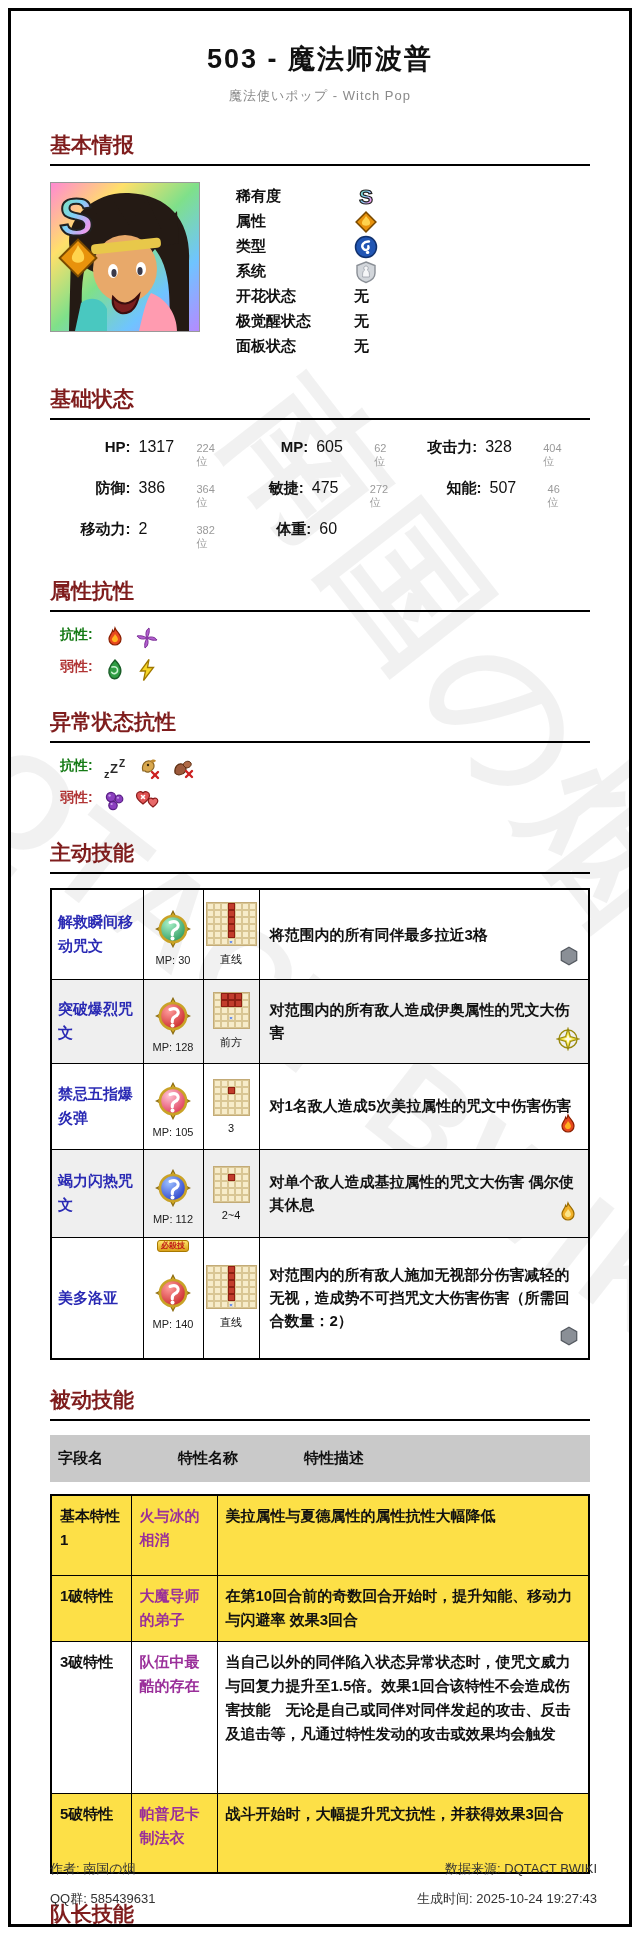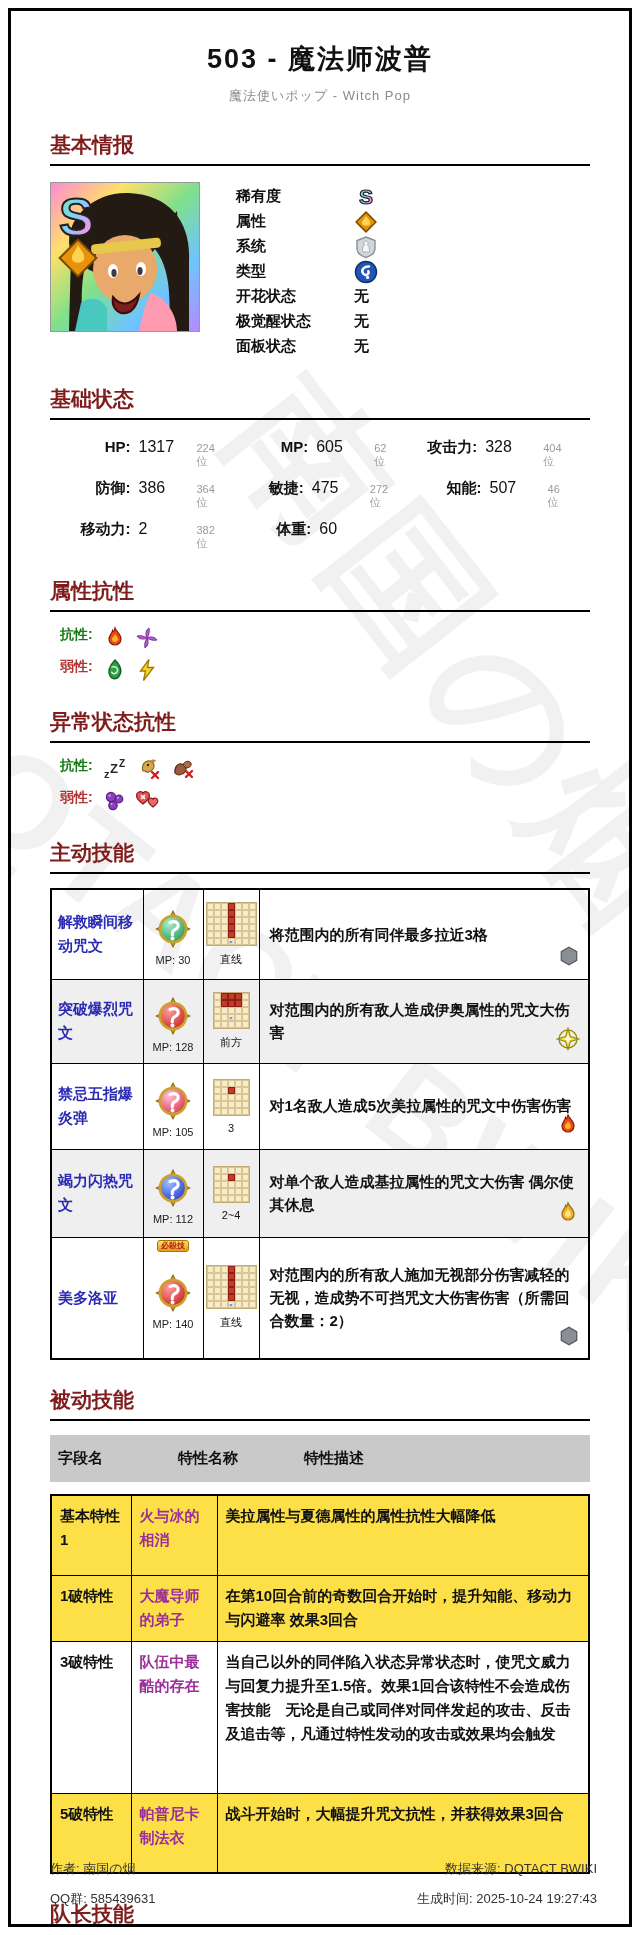--- a/index.html
+++ b/index.html
@@ -157,35 +157,35 @@
         <div class="info-row">
           <span class="lbl">属性</span>
           <span class="icon-s">
               <svg width="24" height="24" viewBox="0 0 24 24">
                 <rect x="5" y="5" width="14" height="14" transform="rotate(45 12 12)" fill="#e8920c" stroke="#7a4a00" stroke-width="1.5"></rect>
                 <path d="M12 6 C14 9 16.5 10 16 13.5 C15.6 16.5 8.4 16.5 8 13.5 C7.6 10.5 10.5 9 12 6 Z" fill="#ffd34d"></path>
               </svg>
             </span>
         </div>
         <div class="info-row">
-          <span class="lbl">系统</span>
-          <span class="icon-s">
-              <svg width="24" height="24" viewBox="0 0 24 24">
-                <path d="M12 2 L21 5.5 V13 C21 18 17 21 12 22.5 C7 21 3 18 3 13 V5.5 Z" fill="#d2d6db" stroke="#8a8f96" stroke-width="1.4"></path>
-                <path d="M12 6 C13.4 6 14.2 7 14.2 8.2 C14.2 9 13.8 9.6 13.2 10 C15 10.8 15.6 12.6 15.4 17 H8.6 C8.4 12.6 9 10.8 10.8 10 C10.2 9.6 9.8 9 9.8 8.2 C9.8 7 10.6 6 12 6 Z" fill="#f5f6f8" stroke="#9aa0a8" stroke-width="0.8"></path>
-              </svg>
-            </span>
-        </div>
-        <div class="info-row">
           <span class="lbl">类型</span>
           <span class="icon-s">
               <svg width="24" height="24" viewBox="0 0 24 24">
                 <circle cx="12" cy="12" r="10.5" fill="#2156b4" stroke="#10316e" stroke-width="1.5"></circle>
                 <path d="M15 6.5 C9.5 6 6.8 10.5 9.2 13.6 C11.3 16.3 15.5 14.8 14.3 11.2" stroke="#fff" stroke-width="2.4" fill="none" stroke-linecap="round"></path>
                 <circle cx="13.6" cy="17.4" r="1.7" fill="#fff"></circle>
+              </svg>
+            </span>
+        </div>
+        <div class="info-row">
+          <span class="lbl">系统</span>
+          <span class="icon-s">
+              <svg width="24" height="24" viewBox="0 0 24 24">
+                <path d="M12 2 L21 5.5 V13 C21 18 17 21 12 22.5 C7 21 3 18 3 13 V5.5 Z" fill="#d2d6db" stroke="#8a8f96" stroke-width="1.4"></path>
+                <path d="M12 6 C13.4 6 14.2 7 14.2 8.2 C14.2 9 13.8 9.6 13.2 10 C15 10.8 15.6 12.6 15.4 17 H8.6 C8.4 12.6 9 10.8 10.8 10 C10.2 9.6 9.8 9 9.8 8.2 C9.8 7 10.6 6 12 6 Z" fill="#f5f6f8" stroke="#9aa0a8" stroke-width="0.8"></path>
               </svg>
             </span>
         </div>
         <div class="info-row">
           <span class="lbl">开花状态</span>
           <span class="val">无</span>
         </div>
         <div class="info-row">
           <span class="lbl">极觉醒状态</span>
           <span class="val">无</span>

